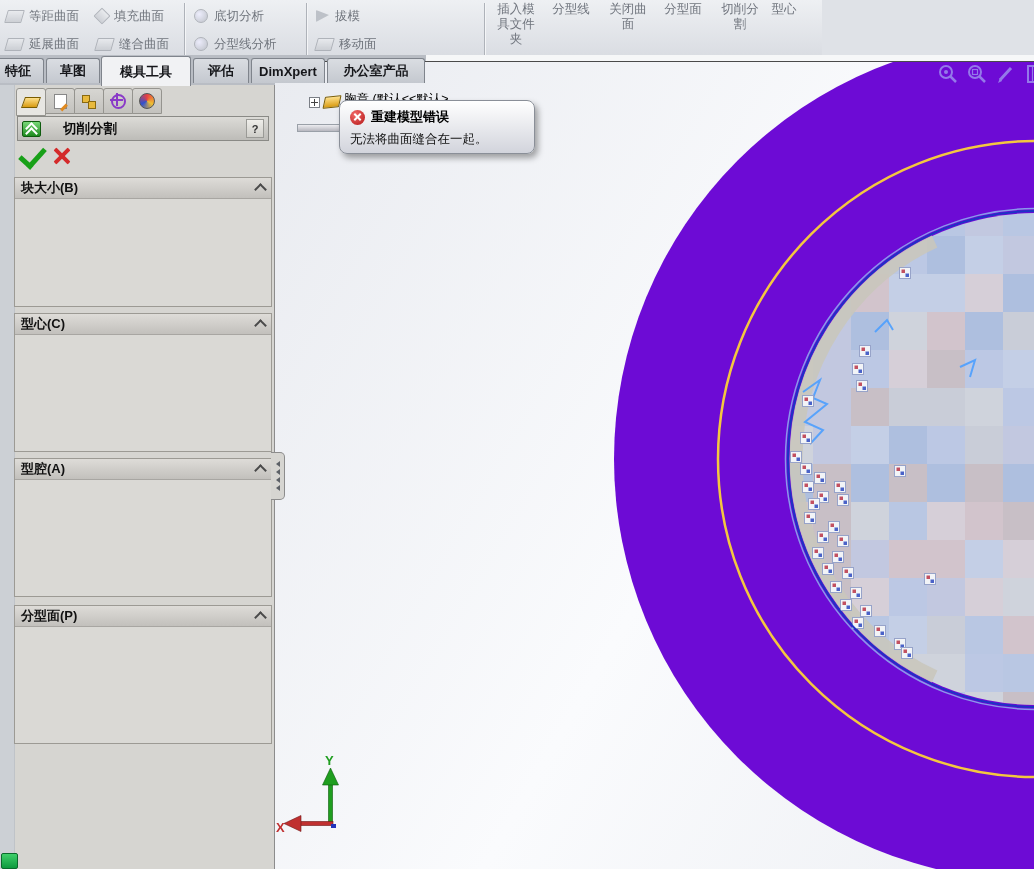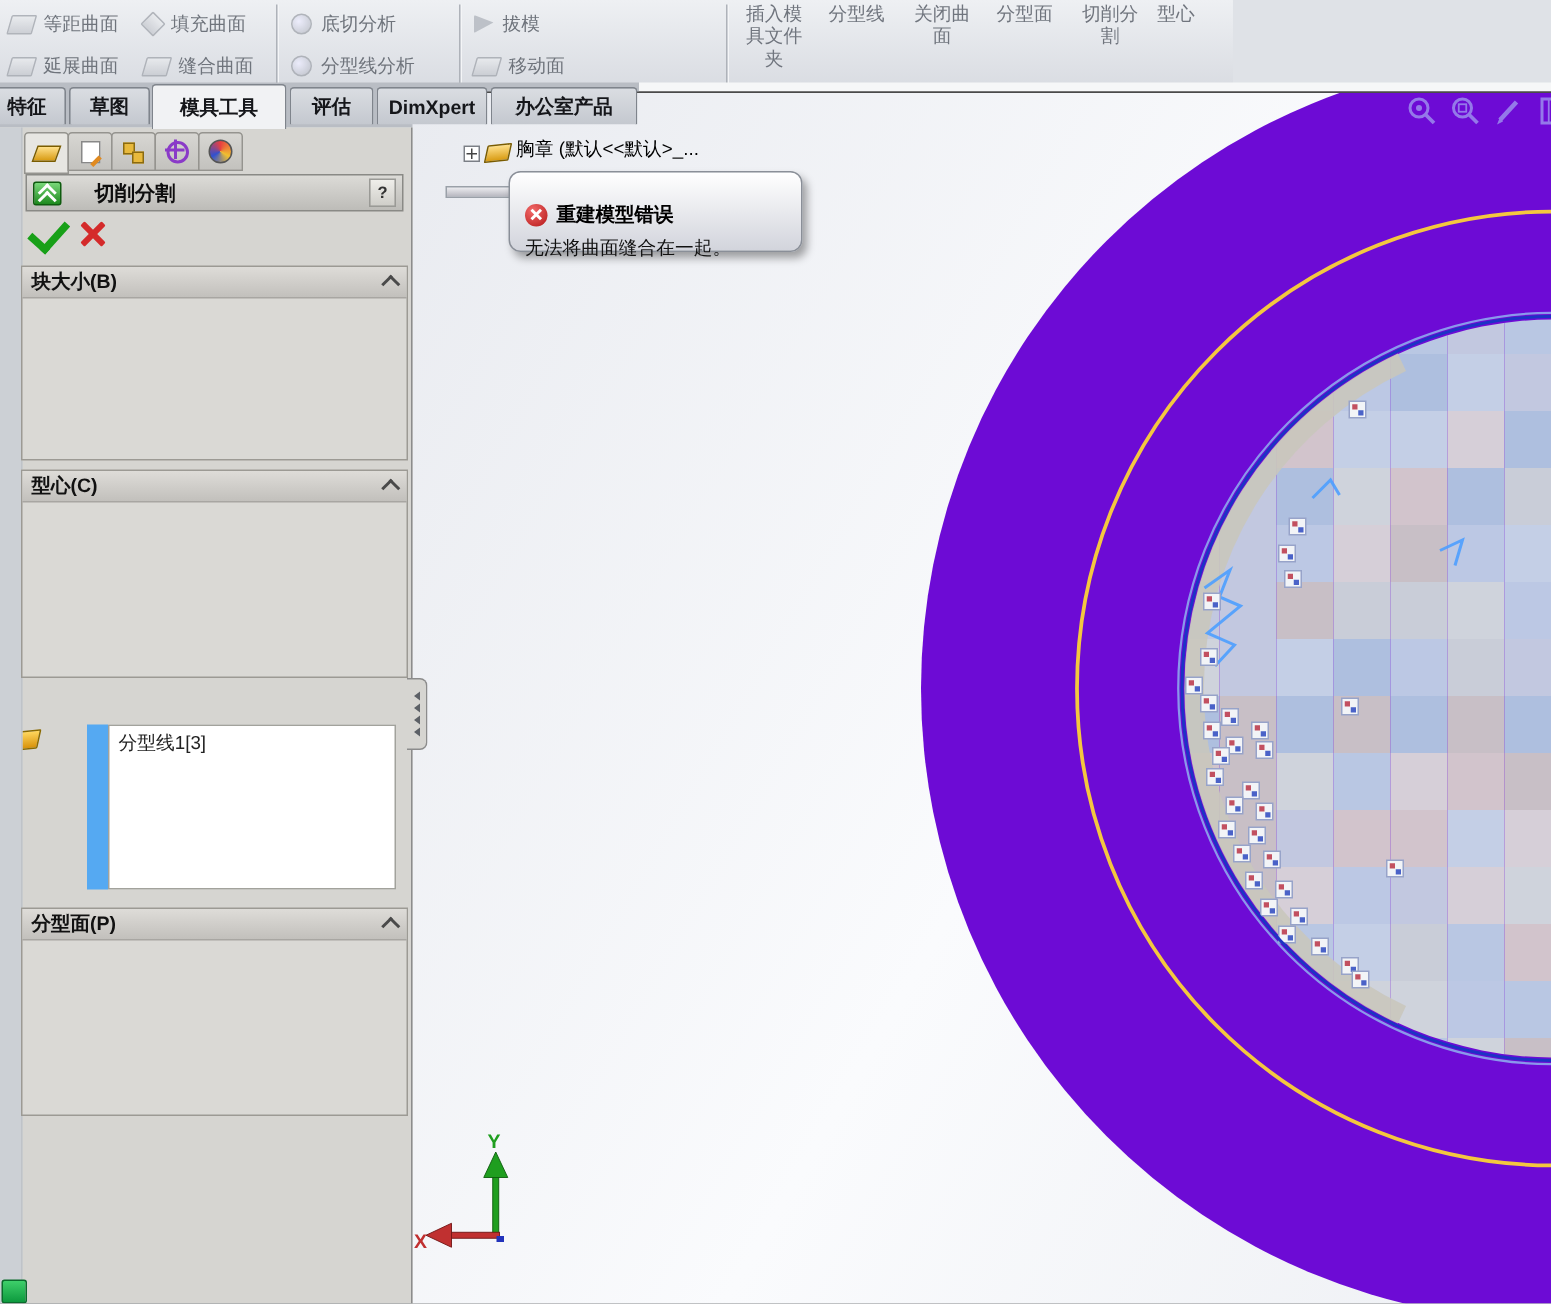--- a/index.html
+++ b/index.html
@@ -24,21 +24,21 @@
   #scene{position:absolute;left:0;top:0;}
   
   #tree{left:281px;top:90px;height:18px;display:flex;align-items:flex-end;gap:4px;font-size:12.5px;color:#000;z-index:8;margin-left:28px;}
   .plusbox{width:9px;height:9px;border:1px solid #7b7f86;background:#fff;position:relative;}
   .plusbox i{position:absolute;background:#444;}
   .plusbox .h{left:1px;top:4px;width:7px;height:1px;}
   .plusbox .v{left:4px;top:1px;width:1px;height:7px;}
   .goldic{width:14px;height:10px;background:linear-gradient(#ffe08a,#d89b12);border:1px solid #7a5c00;transform:skewX(-18deg) rotate(-6deg);border-radius:1px;}
   
   #tiptail{left:297px;top:124px;width:44px;height:6px;background:linear-gradient(#ececf0,#b7b7bf);border:1px solid #9aa0a8;z-index:8;}
-  #tooltip{left:339px;top:114px;width:196px;height:54px;background:linear-gradient(#ffffff,#d2d4dc);border:1px solid #8a8f98;border-radius:8px;box-shadow:3px 4px 6px rgba(0,0,0,.35);z-index:9;padding:19px 10px 0 10px;box-sizing:border-box;}
+  #tooltip{left:339px;top:100px;width:196px;height:54px;background:linear-gradient(#ffffff,#d2d4dc);border:1px solid #8a8f98;border-radius:8px;box-shadow:3px 4px 6px rgba(0,0,0,.35);z-index:9;padding:7px 10px 0 10px;box-sizing:border-box;}
   #tooltip .trow{display:flex;align-items:center;gap:6px;font-size:13px;font-weight:bold;color:#000;}
   .erricon{width:15px;height:15px;border-radius:50%;background:radial-gradient(circle at 35% 30%,#f36a6a,#b31616);position:relative;flex:none;}
   .erricon i{position:absolute;left:3px;top:6.5px;width:9px;height:2px;background:#fff;}
   .erricon .a{transform:rotate(45deg);} .erricon .b{transform:rotate(-45deg);}
   #tooltip .tmsg{font-size:12.5px;color:#111;margin-top:5px;}
   
   #viewicons{left:938px;top:64px;display:flex;gap:9px;z-index:8;opacity:.65;}
   
   #panel{left:0;top:85px;width:275px;height:784px;background:#d6d5d1;border-right:1px solid #8c8c8c;box-sizing:border-box;}
   #lstrip{left:0;top:85px;width:14px;height:784px;background:#ccd0d5;border-right:1px solid #bfc3c8;z-index:3;}
@@ -716,20 +716,26 @@
   <div class="section" style="top:313px;height:139px;">
     <div class="sechdr">
       <span class="st">型心(C)</span>
       <span class="chev"></span>
     </div>
   </div>
   <div class="secgold abs" style="top:342px;"></div>
   <div class="colorbar abs" style="left:58px;top:338px;height:110px;background:#f27fb2;"></div>
   <div class="listbox sel abs" style="left:72px;top:338px;width:192px;height:110px;"><span>分型线1[2]</span></div>
 
+  <div class="section" style="top:458px;height:139px;">
+    <div class="sechdr">
+      <span class="st">型腔(A)</span>
+      <span class="chev"></span>
+    </div>
+  </div>
   <div class="secgold abs" style="top:487px;"></div>
   <div class="colorbar abs" style="left:58px;top:483px;height:110px;background:#55a9f2;"></div>
   <div class="listbox plain abs" style="left:72px;top:483px;width:192px;height:110px;"><span>分型线1[3]</span></div>
 
   <div class="section" style="top:605px;height:139px;">
     <div class="sechdr">
       <span class="st">分型面(P)</span>
       <span class="chev"></span>
     </div>
   </div>

